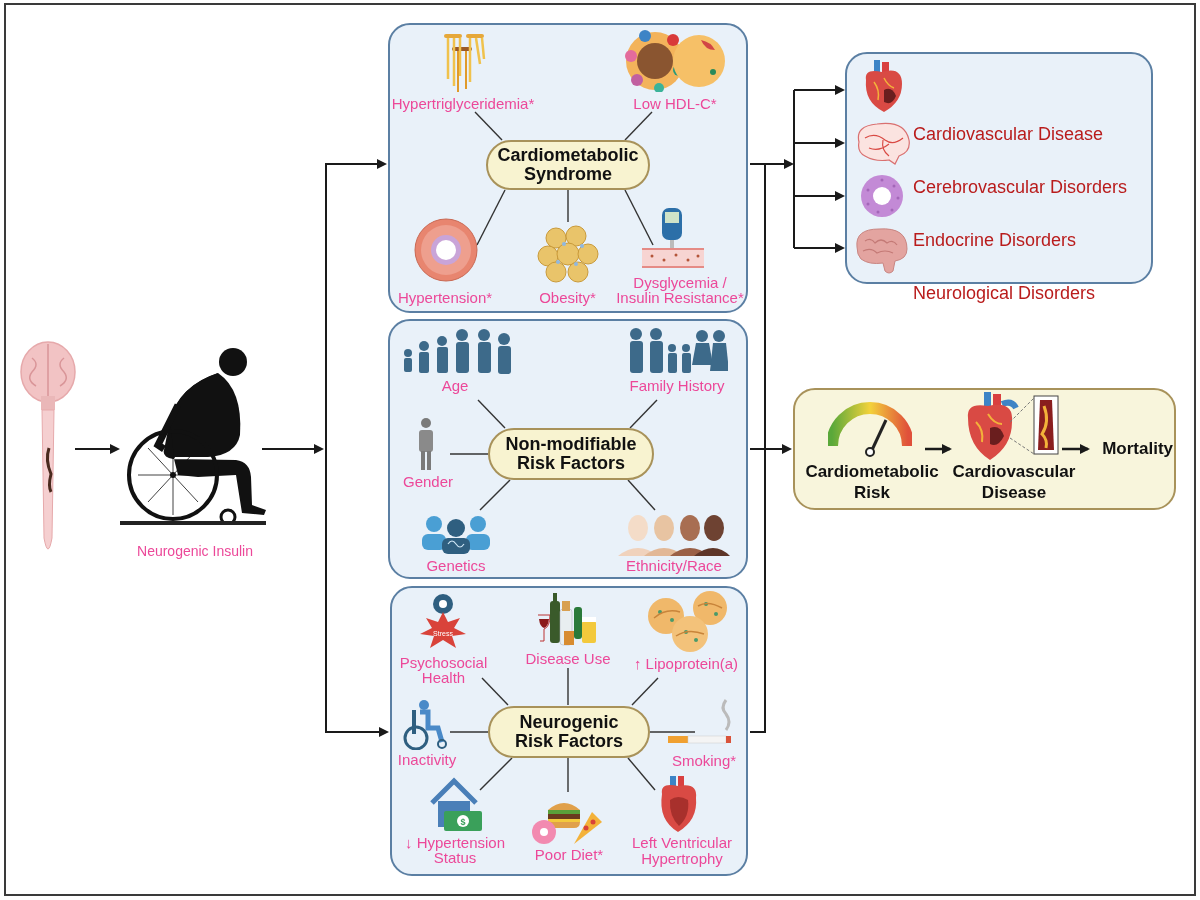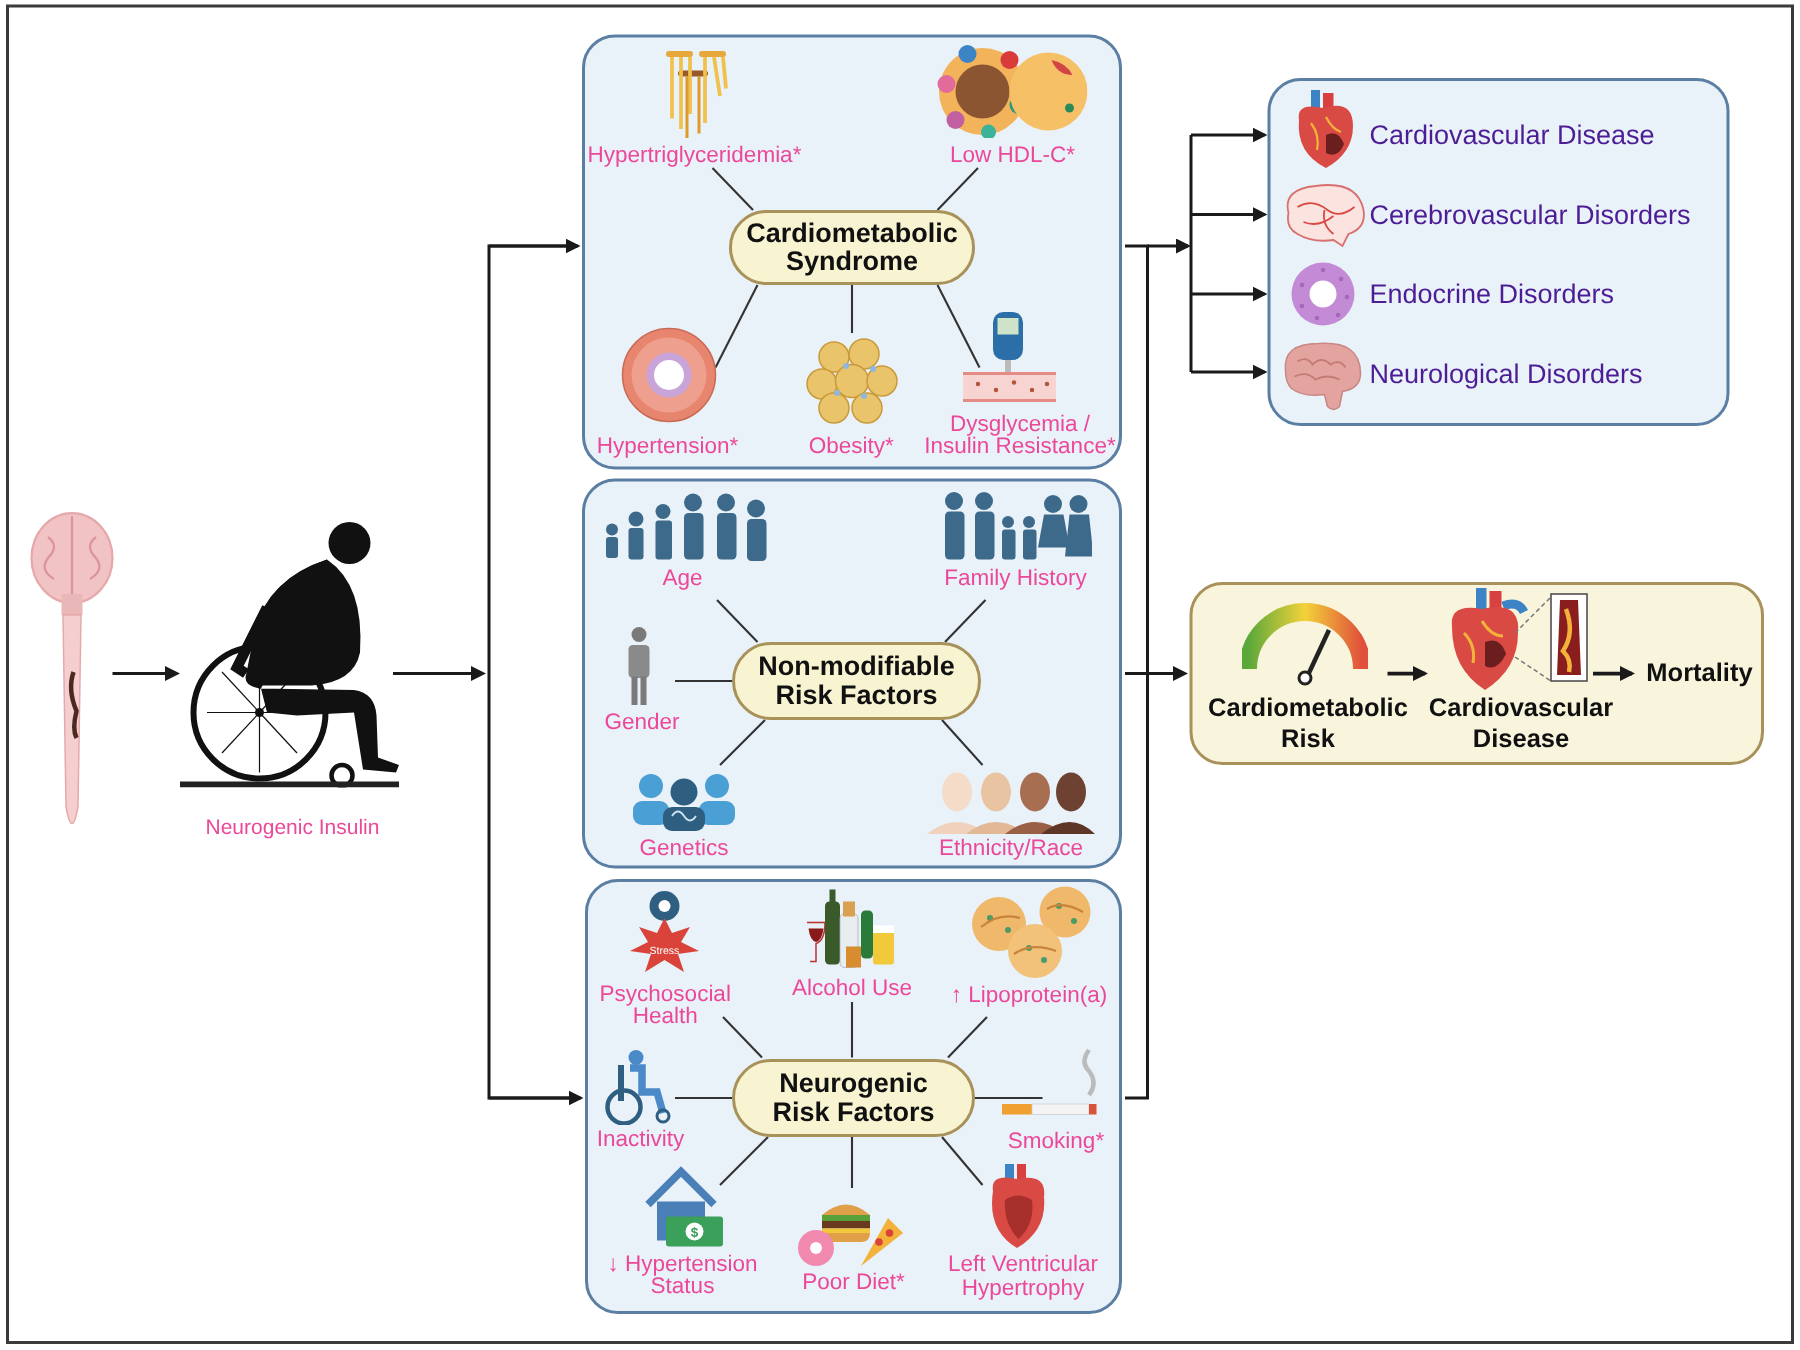--- a/index.html
+++ b/index.html
@@ -5,21 +5,21 @@
   * { box-sizing: border-box; margin: 0; padding: 0; }
   html, body { width: 1200px; height: 900px; background: #ffffff; overflow: hidden; }
   body { font-family: "Liberation Sans", "DejaVu Sans", sans-serif; color: #1a1a1a; position: relative; }
   .frame { position: absolute; left: 4px; top: 3px; width: 1192px; height: 893px; border: 2px solid #3a3a3a; }
   .panel { position: absolute; background: #e9f1f9; border: 2.5px solid #5b7fa3; border-radius: 22px; }
   .panel-yellow { position: absolute; background: #f8f5dc; border: 2.5px solid #a8925a; border-radius: 22px; }
   .pill { position: absolute; background: #f8f3d0; border: 2.5px solid #a8925a; border-radius: 30px;
           display: flex; align-items: center; justify-content: center; text-align: center;
           font-weight: bold; font-size: 18px; line-height: 19px; color: #111; }
   .lbl { position: absolute; font-size: 15px; line-height: 16px; color: #ec4899; text-align: center; white-space: nowrap; }
-  .outcome-lbl { position: absolute; font-size: 18px; color: #4c1d95; white-space: nowrap; }
+  .outcome-lbl { position: absolute; font-size: 18px; color: #b91c1c; white-space: nowrap; margin-top: 44px; }
   .bold-lbl { position: absolute; font-size: 17px; font-weight: bold; line-height: 21px; text-align: center; white-space: nowrap; color: #111; }
   svg.lines { position: absolute; left: 0; top: 0; width: 1200px; height: 900px; pointer-events: none; }
   .icon { position: absolute; }
 </style>
 </head>
 <body>
 
 <div class="frame"></div>
 
 <svg class="lines">
@@ -283,21 +283,21 @@
     <path d="M3 28 h10 q-1 8 -5 9 q-4 -1 -5 -9z" fill="#8b1a1a"></path>
   <rect x="14" y="10" width="10" height="42" rx="3" fill="#3a5a2a"></rect>
     <rect x="17" y="2" width="4" height="10" fill="#3a5a2a"></rect>
   <rect x="24" y="18" width="12" height="36" rx="3" fill="#e8eef0" stroke="#aab" stroke-width="0.5"></rect>
     <rect x="26" y="10" width="8" height="10" fill="#d8a050"></rect>
   <rect x="28" y="40" width="10" height="14" fill="#d88c30"></rect>
   <rect x="38" y="16" width="8" height="32" rx="3" fill="#2a7a3a"></rect>
   <rect x="46" y="30" width="14" height="22" rx="2" fill="#f3c93c"></rect>
     <rect x="46" y="26" width="14" height="5" fill="#fff"></rect>
 </svg>
-<div class="lbl" style="left:522px;top:651px;width:92px">Alcohol Use</div>
+<div class="lbl" style="left:522px;top:651px;width:92px">Disease Use</div>
 
 <svg class="icon" style="left:644px;top:590px" width="84" height="64" viewBox="0 0 84 64">
   <circle cx="22" cy="26" r="18" fill="#f0b86a"></circle>
     <circle cx="66" cy="18" r="17" fill="#f0b86a"></circle>
     <circle cx="46" cy="44" r="18" fill="#f3c27a"></circle>
   <g fill="#4a9a6a">
       <circle cx="16" cy="22" r="2"></circle>
       <circle cx="28" cy="30" r="2"></circle>
       <circle cx="62" cy="14" r="2"></circle>
       <circle cx="72" cy="24" r="2"></circle>
@@ -428,13 +428,13 @@
   <path d="M12 30 q8 8 6 20 M24 22 q6 10 14 10" stroke="#f3b23a" stroke-width="2" fill="none"></path>
   <path d="M46 30 L70 6 M46 46 L70 62" stroke="#777" stroke-width="1" stroke-dasharray="3,2"></path>
   <rect x="70" y="4" width="24" height="58" fill="#fff" stroke="#444" stroke-width="1"></rect>
   <path d="M76 8 h12 l2 50 h-16z" fill="#8a1e1e"></path>
   <path d="M80 14 q6 16 -2 28 q6 6 4 14" stroke="#f3b23a" stroke-width="3" fill="none"></path>
 </svg>
 <div class="bold-lbl" style="left:944px;top:461px;width:140px">
   <span>Cardiovascular</span><br><span>Disease</span>
 </div>
 
-<div class="bold-lbl" style="left:1093px;top:438px;width:80px;text-align:center">Mortality</div>
+<div class="bold-lbl" style="left:1093px;top:438px;width:80px;text-align:right">Mortality</div>
 
 </body></html>

